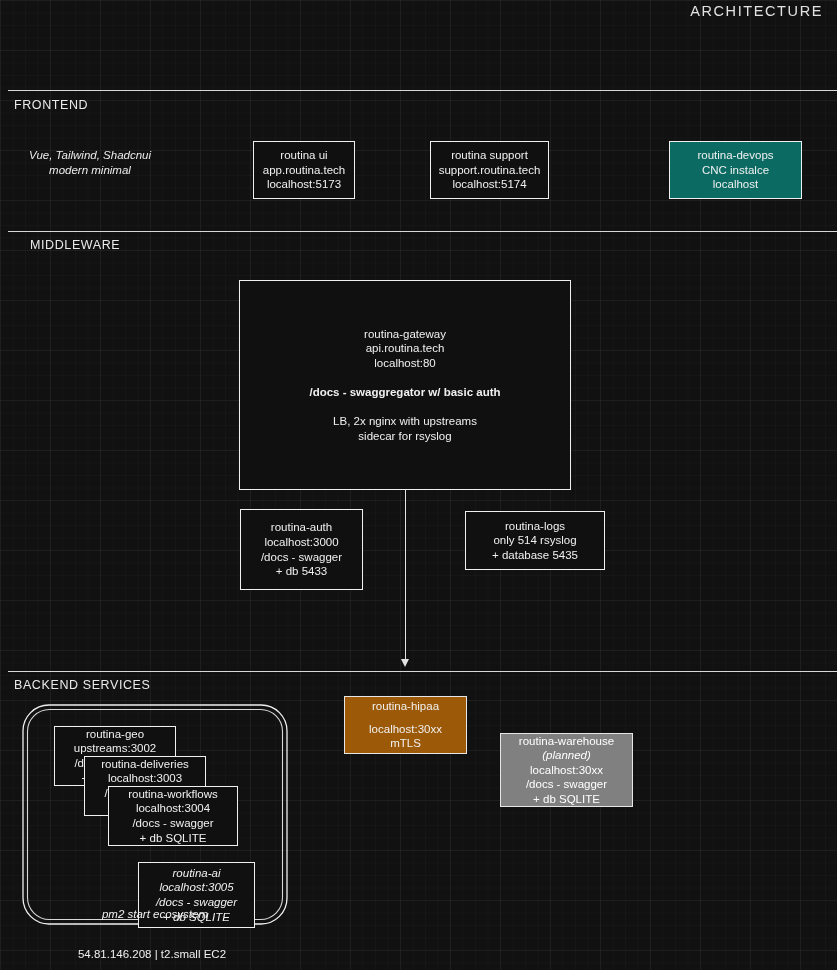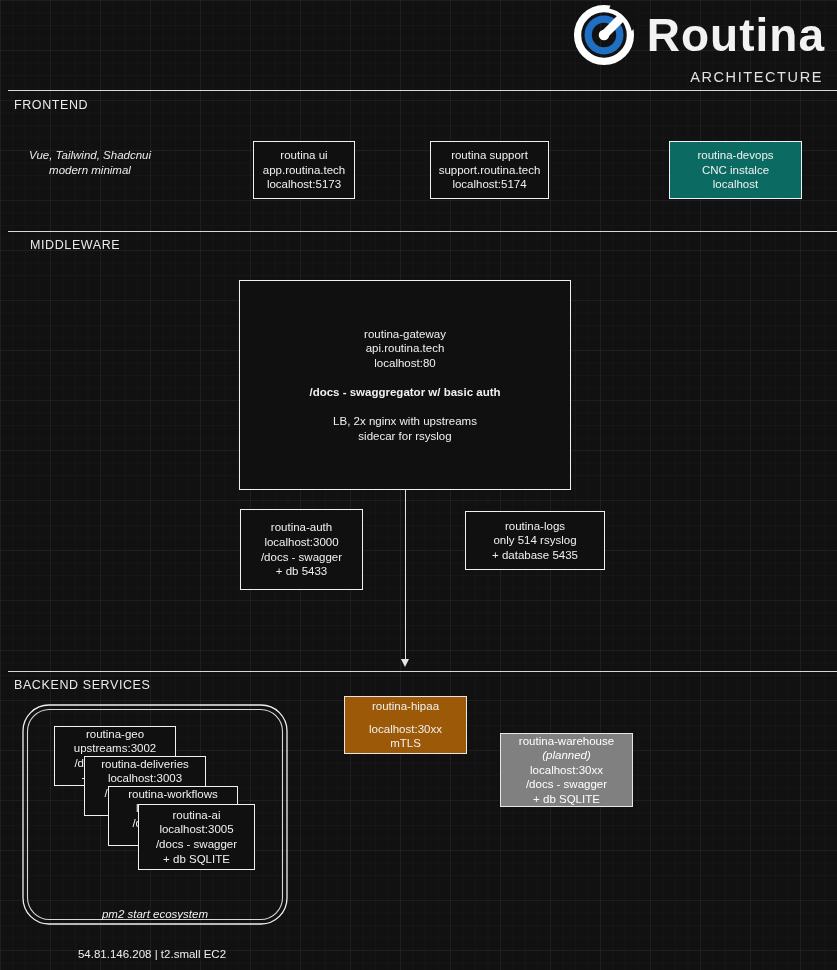--- a/index.html
+++ b/index.html
@@ -156,31 +156,20 @@
     font-size: 11.5px;
     color: #f0f0f0;
   }
 </style>
 </head>
 <body>
 
 <div id="canvas">
 
   <div id="logo-block">
-    <div id="logo-row">
-      <svg id="logo-mark" viewBox="0 0 100 100">
-        <circle cx="50" cy="50" r="40" fill="none" stroke="#ffffff" stroke-width="11"></circle>
-        <circle cx="50" cy="50" r="24" fill="none" stroke="#1f6fc4" stroke-width="11"></circle>
-        <path d="M50 50 L96 4" stroke="#ffffff" stroke-width="13" stroke-linecap="round" fill="none"></path>
-        <path d="M50 50 L96 4" stroke="#111111" stroke-width="3" stroke-linecap="round" fill="none" opacity="0"></path>
-        <circle cx="50" cy="50" r="8" fill="#ffffff"></circle>
-        <path d="M58 10 A44 44 0 0 1 92 44 L100 36 L100 0 L62 0 Z" fill="#111111"></path>
-      </svg>
-      <div id="brand-name">Routina</div>
-    </div>
     <div id="brand-sub">ARCHITECTURE</div>
   </div>
 
   <div class="divider" style="left:8px; top:90px; width:829px;"></div>
   <div class="section-label" style="left:14px; top:98px;">FRONTEND</div>
 
   <div class="note-text" style="left:20px; top:148px; width:140px;">
     <span class="ln">Vue, Tailwind,</span>
     <span class="ln">Shadcnui</span>
     <span class="ln">modern minimal</span>
@@ -258,21 +247,21 @@
     <span class="ln">+ db SQLITE</span>
   </div>
 
   <div class="node" style="left:108px; top:786px; width:130px; height:60px;">
     <span class="ln">routina-workflows</span>
     <span class="ln">localhost:3004</span>
     <span class="ln">/docs - swagger</span>
     <span class="ln">+ db SQLITE</span>
   </div>
 
-  <div class="node" style="left:138px; top:804px; width:117px; height:66px;">
+  <div class="node" style="left:138px; top:862px; width:117px; height:66px;font-style:italic;">
     <span class="ln">routina-ai</span>
     <span class="ln">localhost:3005</span>
     <span class="ln">/docs - swagger</span>
     <span class="ln">+ db SQLITE</span>
   </div>
 
   <div id="pm2-note">pm2 start ecosystem</div>
   <div id="host-note">54.81.146.208 | t2.small EC2</div>
 
   <div class="node orange" style="left:344px; top:696px; width:123px; height:58px;">

